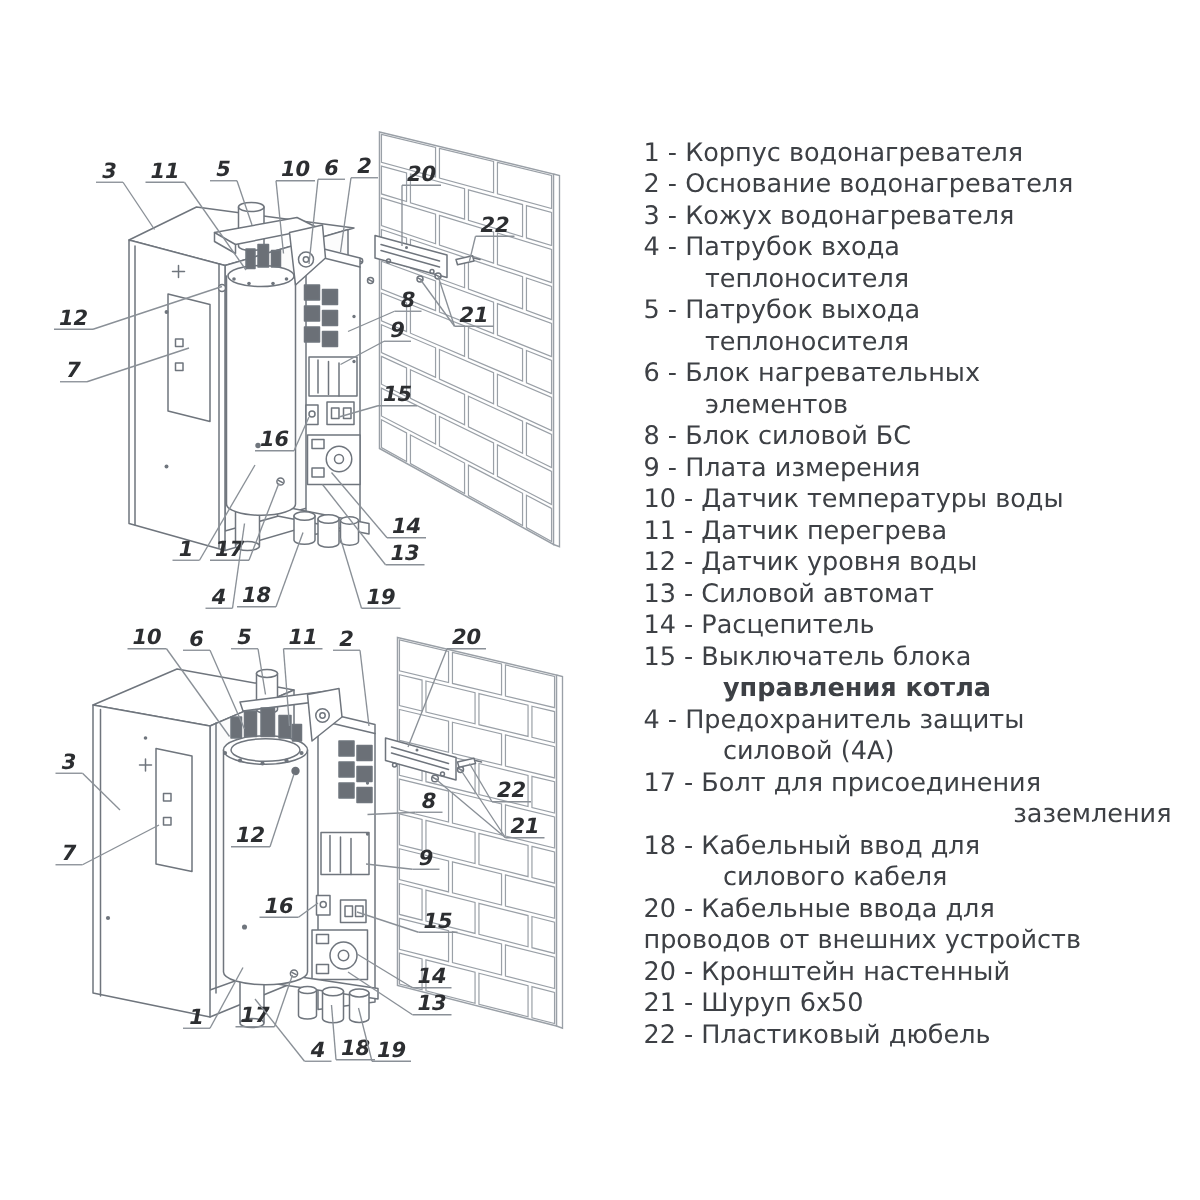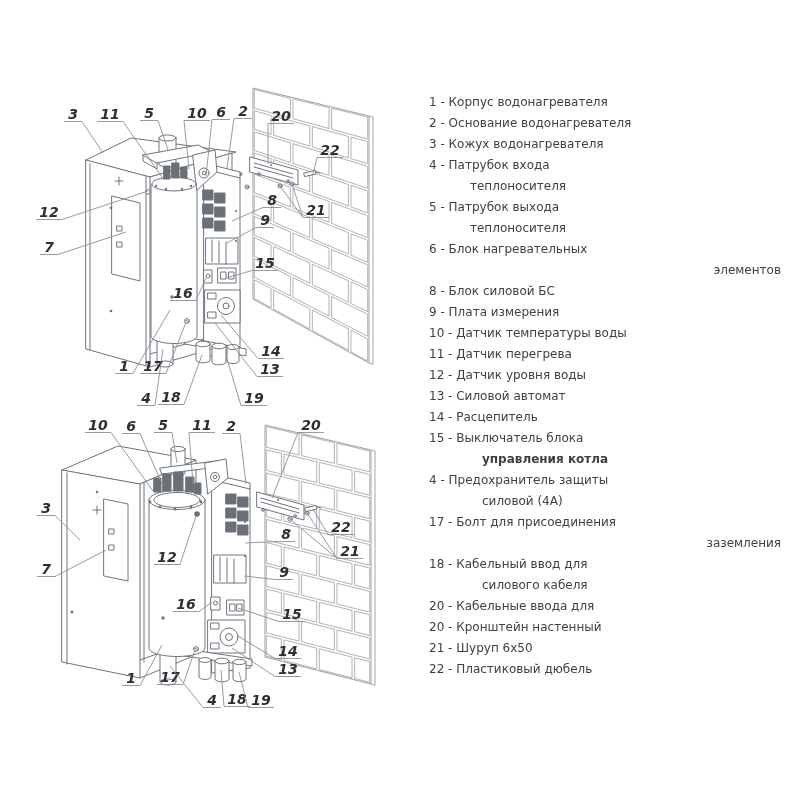--- a/index.html
+++ b/index.html
@@ -1,20 +1,20 @@
 <!DOCTYPE html>
 <html><head>
 <meta charset="utf-8">
 <style>
   html,body{margin:0;padding:0;background:#ffffff;}
   .page{position:relative;width:800px;height:800px;background:#ffffff;overflow:hidden;
         font-family:"DejaVu Sans", sans-serif;}
   #scene{position:absolute;left:0;top:0;}
   .legend{position:absolute;left:429px;top:92px;width:352px;color:#3d4045;
-          font-size:12px;line-height:21px;}
+          font-size:17px;line-height:21px;}
   .legend-line{height:21px;white-space:nowrap;}
   .callout-num{font-family:"DejaVu Sans", sans-serif;font-style:italic;font-weight:bold;
                font-size:14px;fill:#2c2e31;}
   .art{stroke:#6f757d;fill:none;stroke-width:1;stroke-linejoin:round;stroke-linecap:round;}
   .leader{stroke:#8a9097;stroke-width:0.9;fill:none;}
 </style>
 </head>
 <body>
 
 <div class="page">
@@ -414,35 +414,36 @@
 
 <div class="legend" id="legend">
       <div class="legend-line">1 - Корпус водонагревателя</div>
       <div class="legend-line">2 - Основание водонагревателя</div>
       <div class="legend-line">3 - Кожух водонагревателя</div>
       <div class="legend-line">4 - Патрубок входа</div>
       <div class="legend-line" style="padding-left: 41px;">теплоносителя</div>
       <div class="legend-line">5 - Патрубок выхода</div>
       <div class="legend-line" style="padding-left: 41px;">теплоносителя</div>
       <div class="legend-line">6 - Блок нагревательных</div>
-      <div class="legend-line" style="padding-left: 41px; text-align: right;">элементов</div>
+      <div class="legend-line" style="padding-left: 41px;">элементов</div>
       <div class="legend-line">8 - Блок силовой БС</div>
       <div class="legend-line">9 - Плата измерения</div>
       <div class="legend-line">10 - Датчик температуры воды</div>
       <div class="legend-line">11 - Датчик перегрева</div>
       <div class="legend-line">12 - Датчик уровня воды</div>
       <div class="legend-line">13 - Силовой автомат</div>
       <div class="legend-line">14 - Расцепитель</div>
       <div class="legend-line">15 - Выключатель блока</div>
       <div class="legend-line" style="padding-left: 53px; font-weight: bold;">управления котла</div>
       <div class="legend-line">4 - Предохранитель защиты</div>
       <div class="legend-line" style="padding-left: 53px;">силовой (4А)</div>
       <div class="legend-line">17 - Болт для присоединения</div>
       <div class="legend-line" style="padding-left: 53px; text-align: right;">заземления</div>
       <div class="legend-line">18 - Кабельный ввод для</div>
       <div class="legend-line" style="padding-left: 53px;">силового кабеля</div>
       <div class="legend-line">20 - Кабельные ввода для</div>
+      <div class="legend-line">проводов от внешних устройств</div>
       <div class="legend-line">20 - Кронштейн настенный</div>
       <div class="legend-line">21 - Шуруп 6х50</div>
       <div class="legend-line">22 - Пластиковый дюбель</div>
     </div>
 
 </div>
 
 </body></html>

